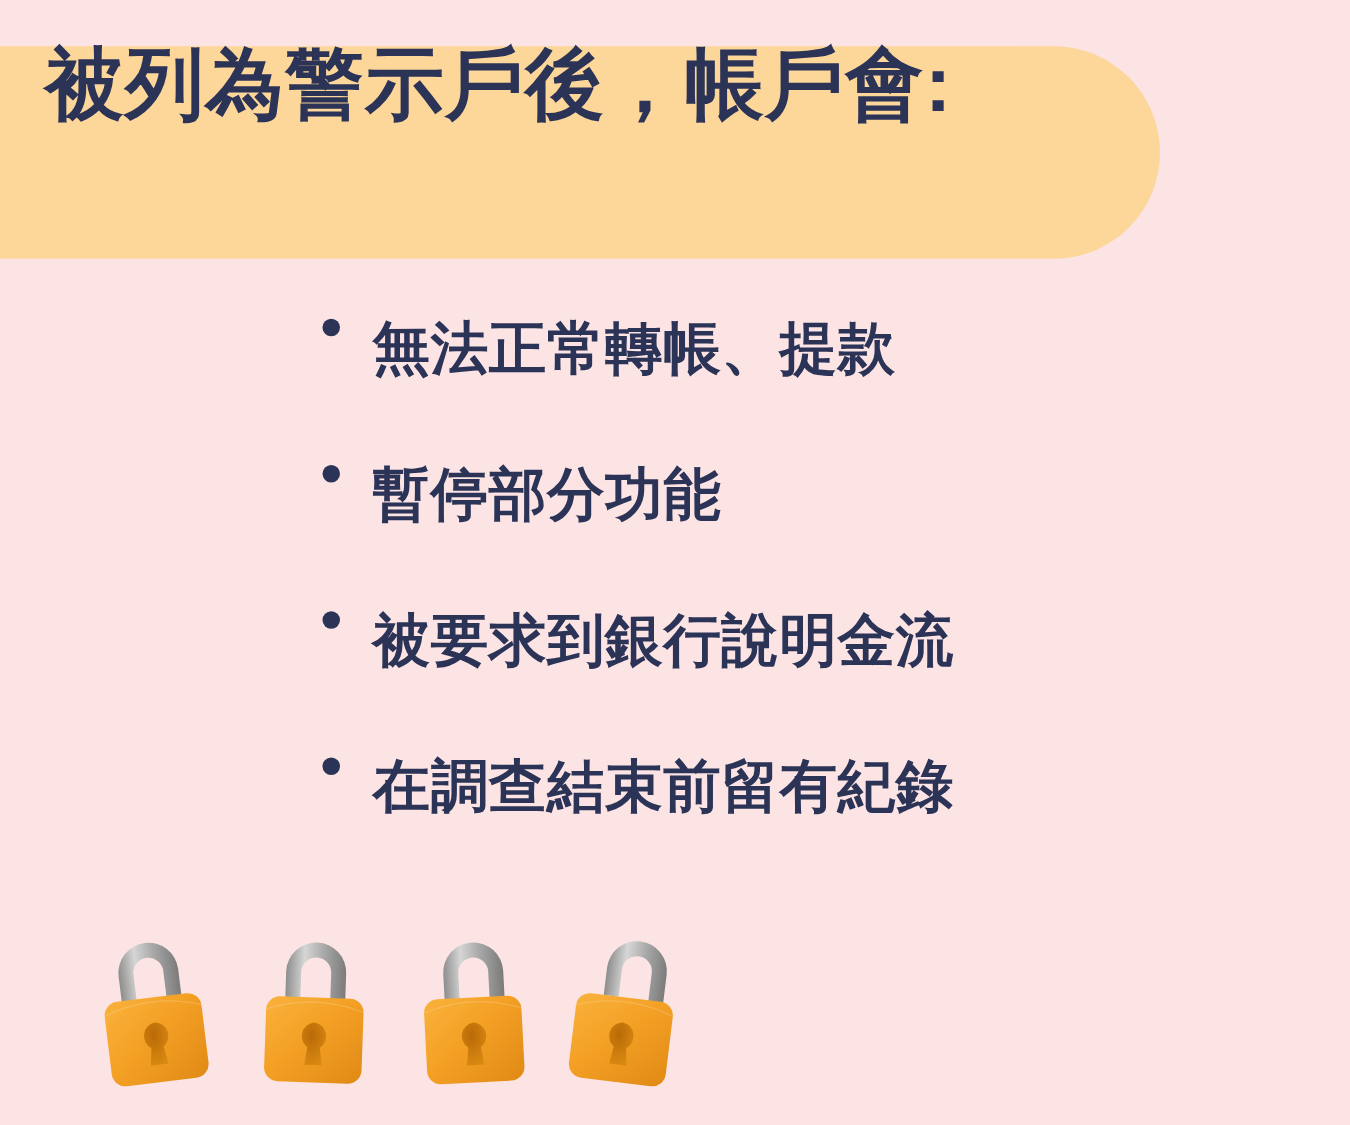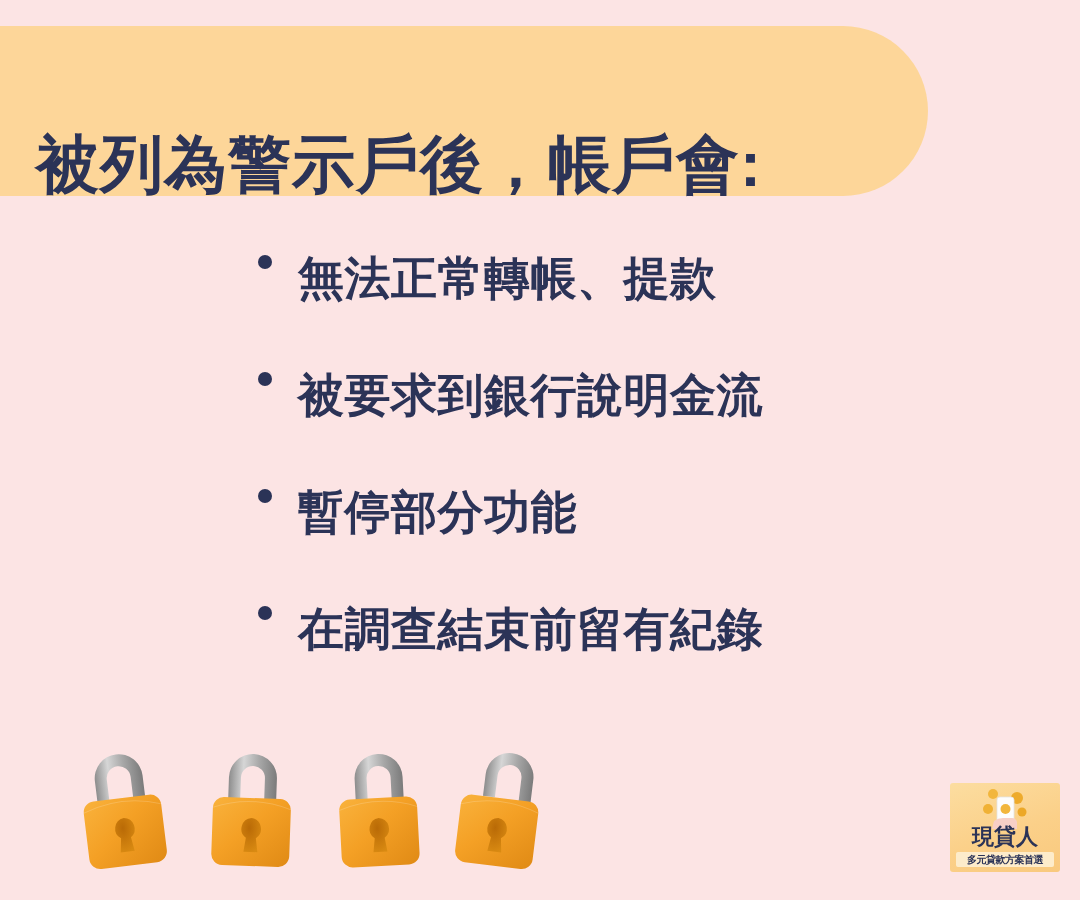--- a/index.html
+++ b/index.html
@@ -19,28 +19,28 @@
   .slide {
     position: absolute;
     inset: 0;
     background: #fce4e4;
   }
 
   
   .header-banner {
     position: absolute;
     left: 0;
-    top: 26px;
+    top: 37px;
     width: 928px;
     height: 170px;
     background: #fdd699;
     border-top-right-radius: 86px;
     border-bottom-right-radius: 86px;
     display: flex;
-    align-items: flex-end;
+    align-items: flex-start;
   }
   .header-title {
     margin-left: 36px;
     color: #2b3357;
     font-size: 63px;
     font-weight: 700;
     letter-spacing: 1px;
     line-height: 1;
     white-space: nowrap;
   }
@@ -159,25 +159,25 @@
     <div class="header-title">被列為警示戶後，帳戶會:</div>
   </div>
 
   <ul class="bullet-list">
     <li class="bullet-item">
       <span class="bullet-dot"></span>
       <span class="bullet-text">無法正常轉帳、提款</span>
     </li>
     <li class="bullet-item">
       <span class="bullet-dot"></span>
+      <span class="bullet-text">暫停部分功能</span>
+    </li>
+    <li class="bullet-item">
+      <span class="bullet-dot"></span>
       <span class="bullet-text">被要求到銀行說明金流</span>
-    </li>
-    <li class="bullet-item">
-      <span class="bullet-dot"></span>
-      <span class="bullet-text">暫停部分功能</span>
     </li>
     <li class="bullet-item">
       <span class="bullet-dot"></span>
       <span class="bullet-text">在調查結束前留有紀錄</span>
     </li>
   </ul>
 
   <div class="lock-row">
 
     <div class="lock lock-1">
@@ -279,29 +279,14 @@
         </defs>
         <path d="M30 58 L30 36 A24 24 0 0 1 78 36 L78 62 L66 62 L66 36 A12 12 0 0 0 42 36 L42 58 Z" fill="url(#shackD)"></path>
         <rect x="9" y="58" width="78" height="68" rx="11" fill="url(#bodyD)"></rect>
         <path d="M9 69 q39 -14 78 0 l0 -1 q-39 -14 -78 0 Z" fill="#ffffff" opacity="0.18"></path>
         <path d="M48 78 a11 11 0 0 1 5 20 l2 14 h-14 l2 -14 a11 11 0 0 1 5 -20 Z" fill="url(#holeD)"></path>
       </svg>
     </div>
 
   </div>
 
-  <div class="brand-logo">
-    <div class="brand-art">
-      <svg viewBox="0 0 110 44" xmlns="http://www.w3.org/2000/svg">
-        <circle cx="43" cy="9" r="5" fill="#f2b63c"></circle>
-        <circle cx="67" cy="13" r="6" fill="#eeab2c"></circle>
-        <circle cx="38" cy="24" r="5" fill="#f0b135"></circle>
-        <circle cx="72" cy="27" r="4.5" fill="#eca828"></circle>
-        <rect x="47" y="12" width="17" height="27" rx="3" fill="#fdfdfd" stroke="#e3e3e3" stroke-width="0.8"></rect>
-        <circle cx="55.5" cy="24" r="5" fill="#f2b63c"></circle>
-        <path d="M44 36 q4 -3 9 -3 l9 0 q4 0 5 4 l0 7 l-25 0 Z" fill="#f7cfc6"></path>
-      </svg>
-    </div>
-    <div class="brand-name">現貸人</div>
-    <div class="brand-tagline">多元貸款方案首選</div>
-  </div>
 
 </div>
 
 </body></html>

